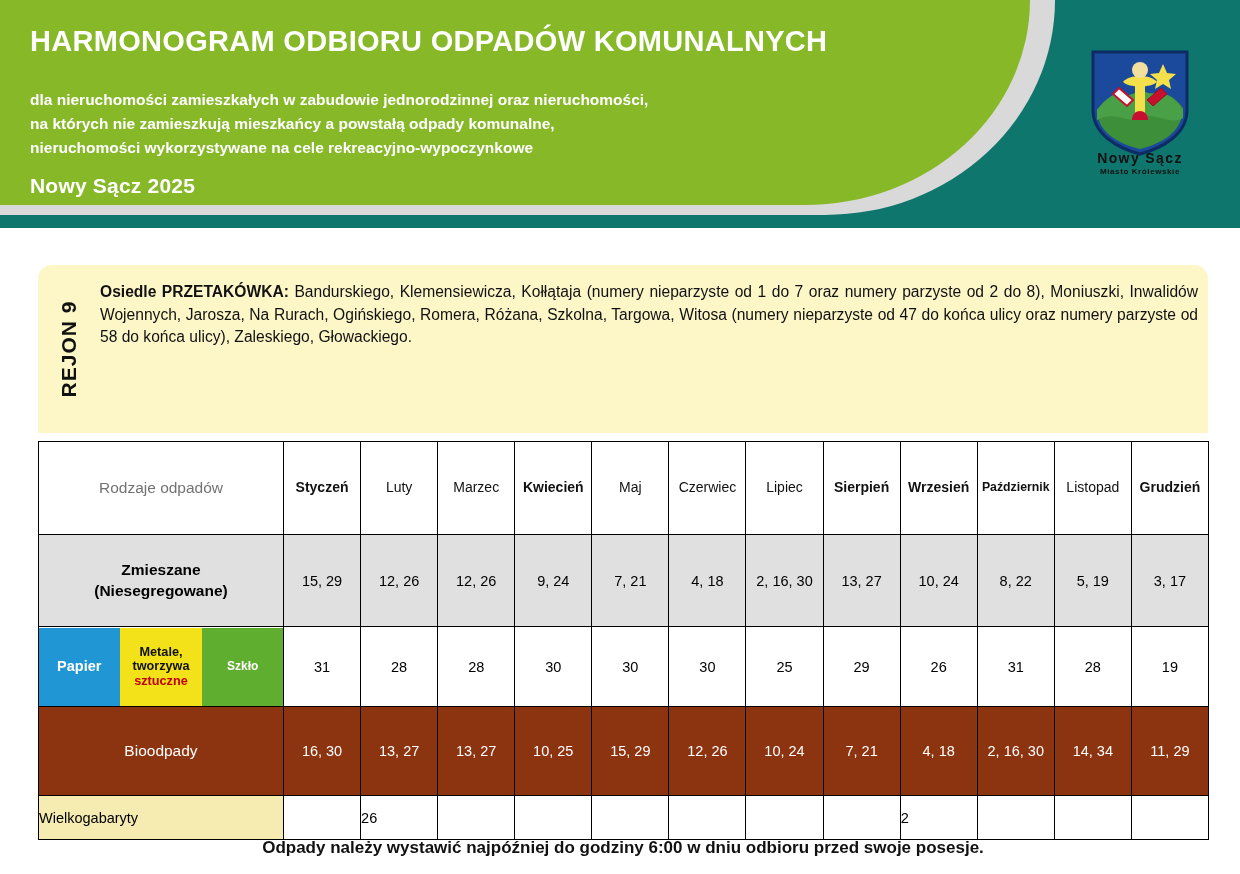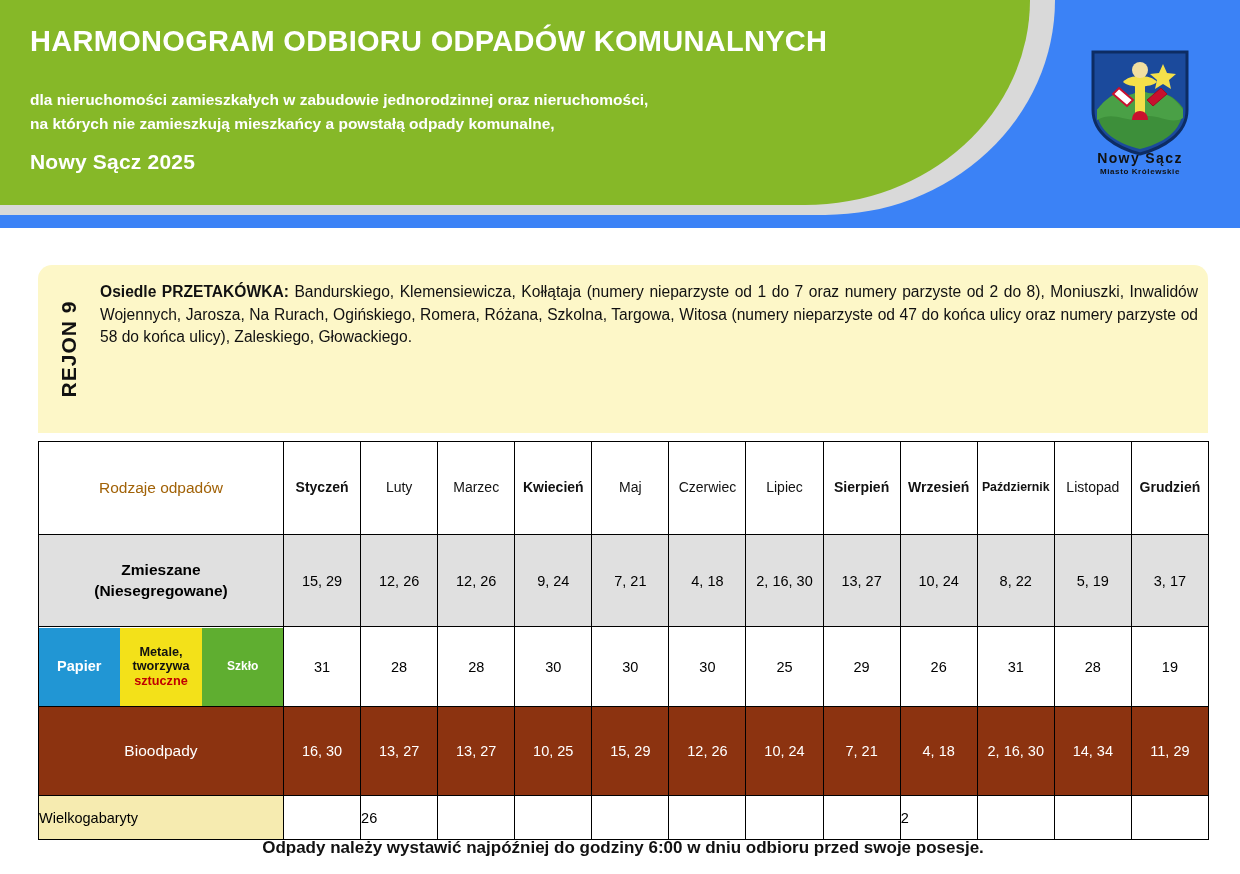--- a/index.html
+++ b/index.html
@@ -8,21 +8,21 @@
     width:1240px; height:874px;
     font-family:"Liberation Sans", sans-serif;
     background:#ffffff;
     position:relative;
     overflow:hidden;
   }
 
   
   #header {
     position:absolute; left:0; top:0; width:1240px; height:228px;
-    background:#3b82f6;
+    background:#0f766e;
   }
   #header-shadow {
     position:absolute; left:0; top:0; width:1055px; height:215px;
     background:#d9d9d9;
     border-bottom-right-radius:230px 215px;
   }
   #header-green {
     position:absolute; left:0; top:0; width:1030px; height:205px;
     background:#86b828;
     border-bottom-right-radius:225px 205px;
@@ -71,21 +71,21 @@
   #region-text p + p { margin-top:2px; }
 
   
   #tbl-wrap { position:absolute; left:38px; top:441px; width:1170px; }
   table { border-collapse:collapse; width:1170px; table-layout:fixed; }
   td, th { border:1.5px solid #000; padding:0; }
   .c-type { width:245px; }
   .c-mon  { width:77.08px; }
 
   thead td { height:93px; text-align:center; vertical-align:middle; background:#ffffff; }
-  .hdr-type { font-size:15.5px; color:#a16207; font-weight:normal; }
+  .hdr-type { font-size:15.5px; color:#737373; font-weight:normal; }
   .m-lbl { font-size:14px; color:#111; line-height:1.1; padding:0 2px; }
   .m-lbl.bold { font-weight:bold; }
   .m-lbl.small { font-size:12.3px; font-weight:bold; }
 
   tr.row-mixed td { height:92px; background:#e0e0e0; text-align:center; vertical-align:middle; font-size:14.5px; }
   tr.row-mixed td.lbl { font-size:15.5px; font-weight:bold; line-height:1.3; }
 
   tr.row-seg td { height:80px; text-align:center; vertical-align:middle; font-size:14.5px; background:#ffffff; }
   .seg-cell { padding:0 !important; }
   .seg-split { display:flex; width:100%; height:78px; }
@@ -113,20 +113,21 @@
 <body>
 
 <div id="header">
   <div id="header-shadow"></div>
   <div id="header-green"></div>
   <div id="header-text">
     <div id="header-title">HARMONOGRAM ODBIORU ODPADÓW KOMUNALNYCH</div>
     <div id="header-sub">
       <div>dla nieruchomości zamieszkałych w zabudowie jednorodzinnej oraz nieruchomości,</div>
       <div>na których nie zamieszkują mieszkańcy a powstałą odpady komunalne,</div>
+      <div>nieruchomości wykorzystywane na cele rekreacyjno-wypoczynkowe</div>
     </div>
     <div id="header-city">Nowy Sącz 2025</div>
   </div>
 
   <div id="crest">
     <svg width="130" height="110" viewBox="0 0 130 110">
       <path d="M18 4 H112 V62 C112 86 88 100 65 106 C42 100 18 86 18 62 Z" fill="#1b4a9c" stroke="#0d2c63" stroke-width="3"></path>
       <path d="M22 62 C22 62 38 40 50 46 C58 50 62 40 70 44 C80 49 92 38 108 60 C108 84 86 96 65 101 C44 96 22 84 22 62 Z" fill="#3d8f3a"></path>
       <path d="M22 72 C40 62 52 76 65 70 C80 63 94 78 108 70 L108 62 C92 38 80 49 70 44 C62 40 58 50 50 46 C38 40 22 62 22 62 Z" fill="#4aa046"></path>
       <g>

